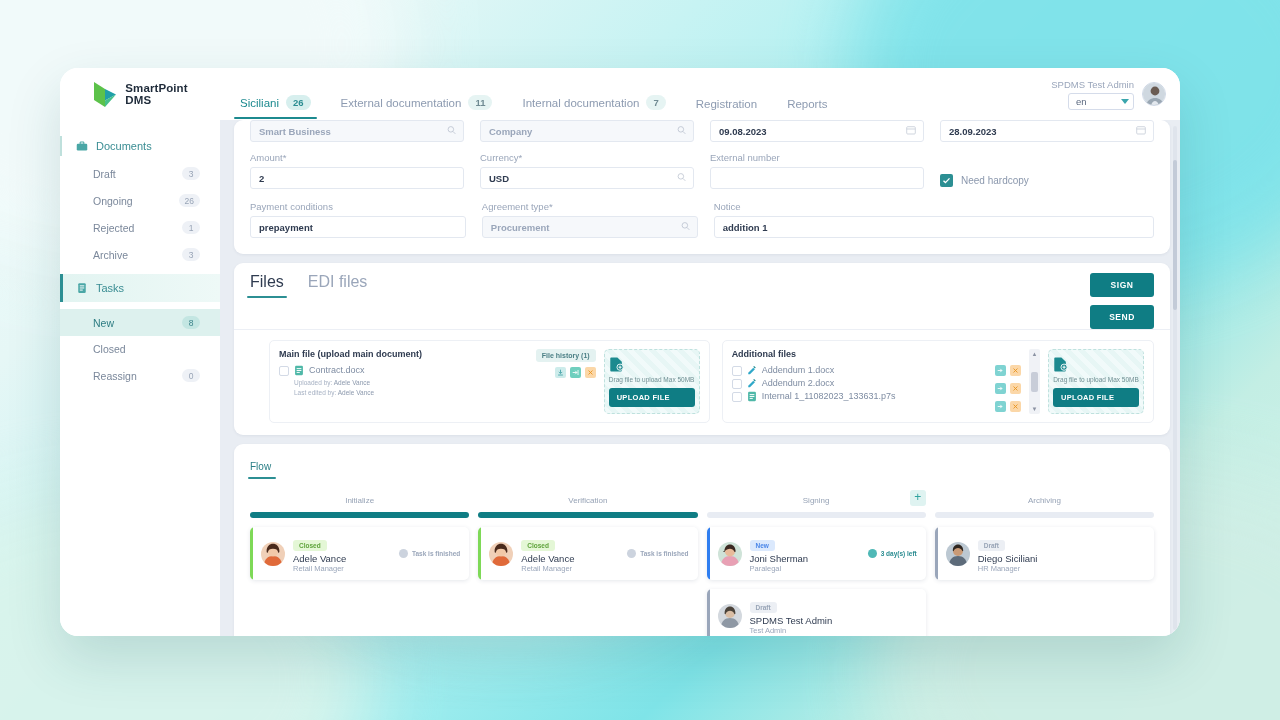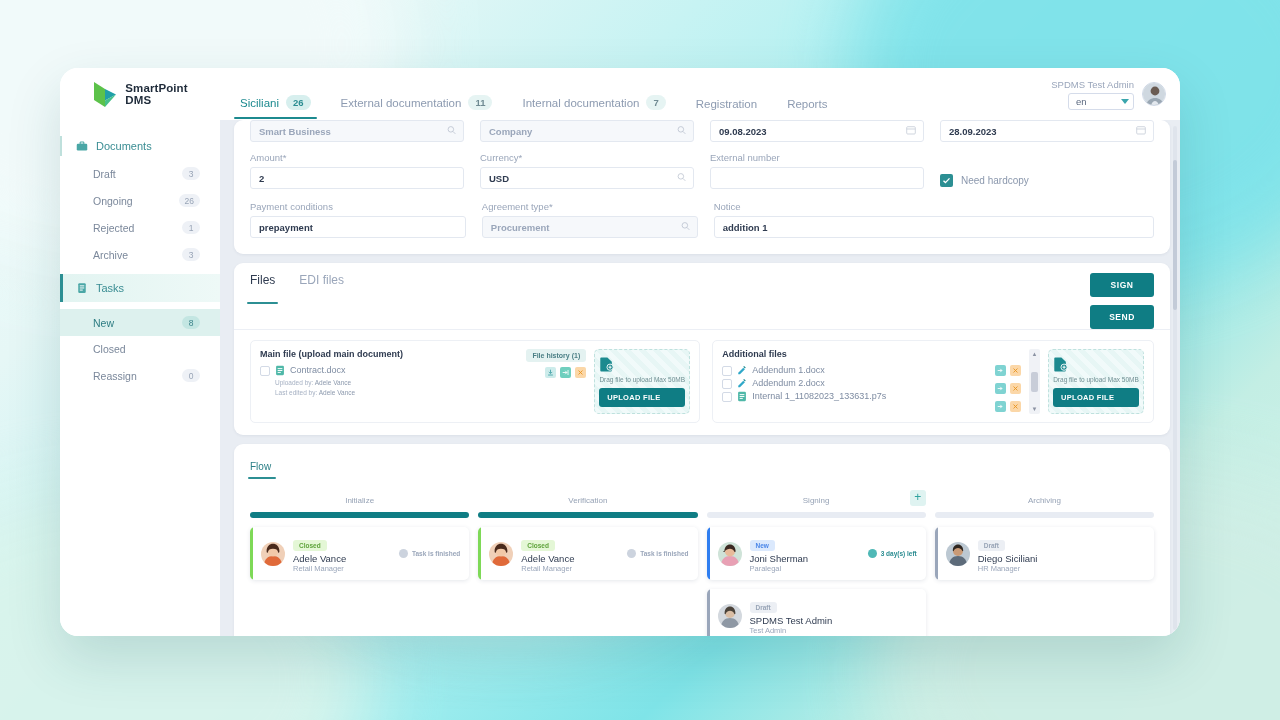--- a/index.html
+++ b/index.html
@@ -78,31 +78,31 @@
   .finput .ph { color:#9aa6ba; font-weight:700;}
   .ficon { position:absolute; right:7px; top:50%; transform:translateY(-50%); opacity:.55;}
   .chk-row { display:flex; align-items:center; gap:8px; height:22px; margin-top: 17px;}
   .chkbox { width:13px; height:13px; border-radius:2px; background:#2c8f93; display:flex;align-items:center;justify-content:center;}
   .chk-label { font-size:10px; color:#8b98ad;}
 
   
   .files-card { margin-top: 9px; padding: 10px 16px 12px 16px; }
   .files-top { display:flex; align-items:flex-start; justify-content:space-between;}
   .subtabs { display:flex; gap:24px; }
-  .subtab { font-size:12px; color:#9aa6ba; padding-bottom:17px; position:relative; cursor:pointer;}
+  .subtab { font-size:16px; color:#9aa6ba; padding-bottom:7px; position:relative; cursor:pointer;}
   .subtab.active { color:#2f3b50;}
   .subtab.active:after { content:""; position:absolute; left:-3px; right:-3px; bottom:0; height:2.5px; background:#2c8f93; border-radius:2px;}
   .btn { border-radius:3px; border:none; color:#fff; background:#0f7d84; font-size:8.5px; font-weight:700; letter-spacing:.5px;
          padding: 7px 0; width: 64px; text-align:center; cursor:pointer;}
   .btn-row { display:flex; gap:8px;flex-direction:column; }
   .files-sep { height:1px; background:#eceff5; margin: 0 -16px 0 -16px;}
 
   .files-body { display:flex; gap: 12px; margin-top: 10px; }
   .file-panel { flex:1; border:1px solid #edf0f5; border-radius:5px; padding: 8px 9px; display:flex; gap:8px; min-width:0;}
-  .fp-main { flex: 1.02;}
+  .fp-main { flex: 1.02; margin-left: 19px;}
   .fp-left { flex:1; min-width:0;}
   .fp-title { font-size:9px; font-weight:700; color:#2f3b50; margin-bottom:6px;}
   .file-line { display:flex; align-items:flex-start; gap:5px; margin-bottom: 2px;}
   .fcheck { width:10px; height:10px; border:1px solid #d3dae6; border-radius:2px; flex:0 0 10px; margin-top:1px;}
   .fname { font-size:9px; color:#7e8ca2;}
   .fmeta { font-size:6.5px; color:#a6b1c3; line-height:1.45; margin-left: 15px; margin-top:1px;}
   .fmeta b { color:#8c99ad; font-weight:400;}
   .hist-pill { background:#e4f2f1; color:#4b7f85; font-size:7px; font-weight:700; border-radius:3px; padding:3px 6px; white-space:nowrap;}
   .act-icons { display:flex; gap:4px; margin-top:5px; justify-content:flex-end;}
   .act { width:11px; height:11px; border-radius:2px; display:flex;align-items:center;justify-content:center; font-size:6px; color:#fff;}

